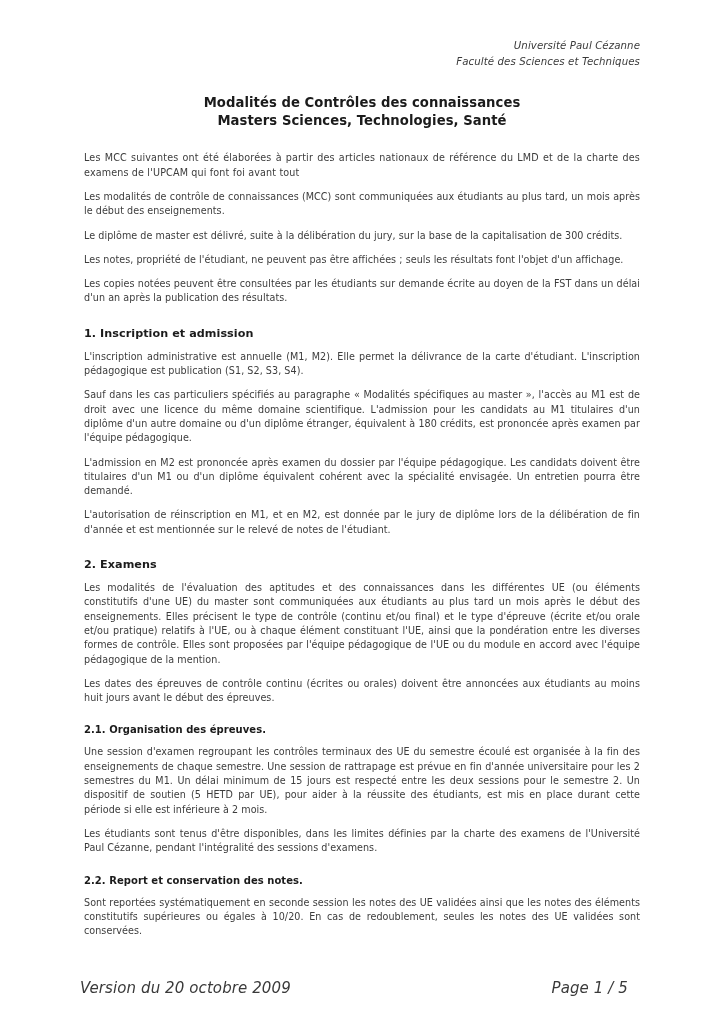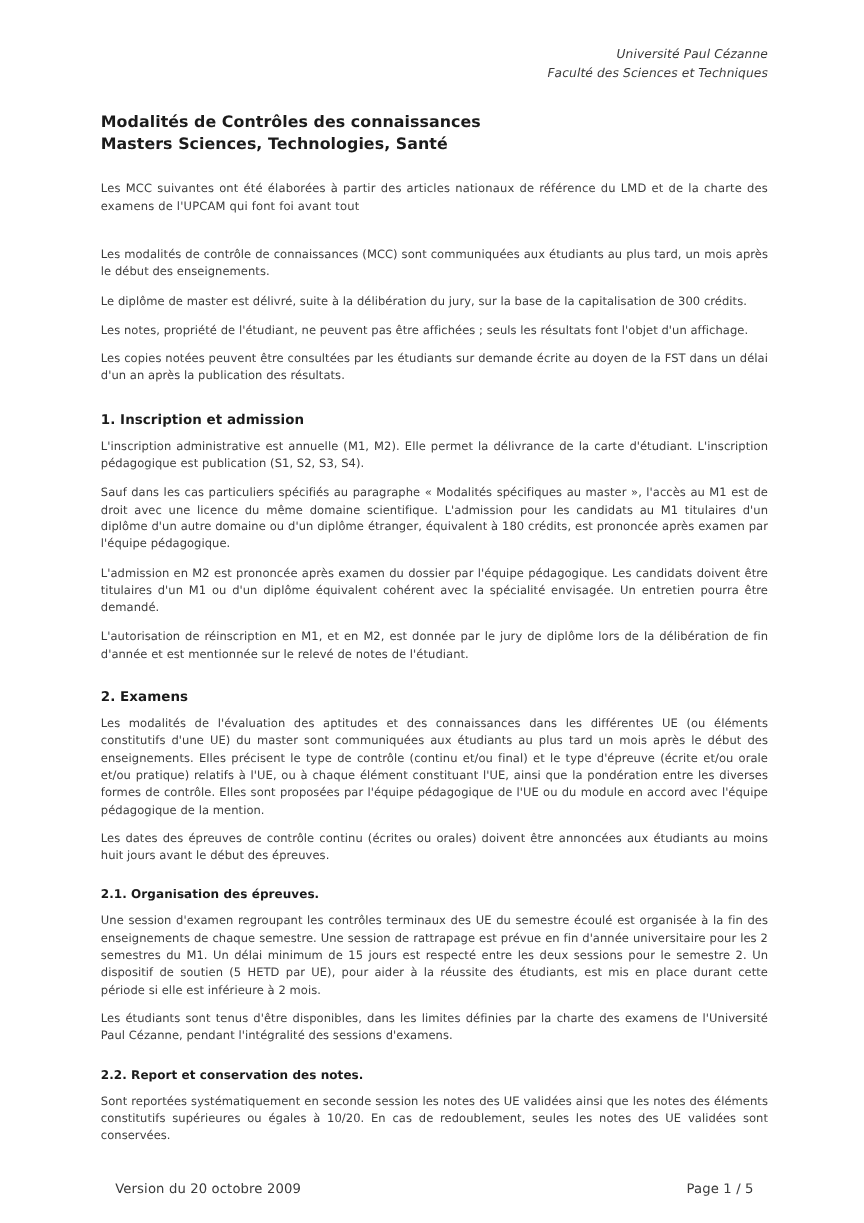--- a/index.html
+++ b/index.html
@@ -42,42 +42,42 @@
 
   
   .doc-title {
     margin-top: 24px;
     font-weight: bold;
     font-size: 13.2px;
     line-height: 17.5px;
     color: #1b1b1b;
     letter-spacing: 0.05px;
   }
-  .doc-title .tline { display: block; }
+  .doc-title .tline { display: block; text-align: center; }
 
   
   .intro {
     margin-top: 22px;
     font-size: 9.6px;
     line-height: 14.5px;
     text-align: justify;
     color: #3c3c3c;
     letter-spacing: 0.15px;
   }
 
   
   p.para {
     margin: 0 0 10px 0;
     font-size: 9.6px;
     line-height: 14.3px;
     text-align: justify;
     color: #3c3c3c;
     letter-spacing: 0.05px;
   }
-  .block { margin-top: 26px; }
+  .block { margin-top: 10px; }
 
   
   h2.sec-heading {
     margin: 0 0 9px 0;
     font-size: 11.2px;
     font-weight: bold;
     line-height: 15px;
     color: #1b1b1b;
     letter-spacing: 0.05px;
   }
@@ -88,27 +88,28 @@
     line-height: 14px;
     color: #1b1b1b;
     letter-spacing: 0.05px;
   }
   .sec-gap { margin-top: 20px; }
   .subsec-gap { margin-top: 18px; }
 
   
   .doc-footer {
     position: absolute;
-    left: 96px;
+    left: 80px;
     right: 80px;
     bottom: 22px;
     display: flex;
     justify-content: space-between;
     align-items: baseline;
-    font-size: 11px;
+    font-style: italic;
+    font-size: 15px;
     color: #3a3a3a;
     letter-spacing: 0.1px;
   }
 </style>
 </head>
 <body>
 
 <div class="page">
 
   <div class="content">

